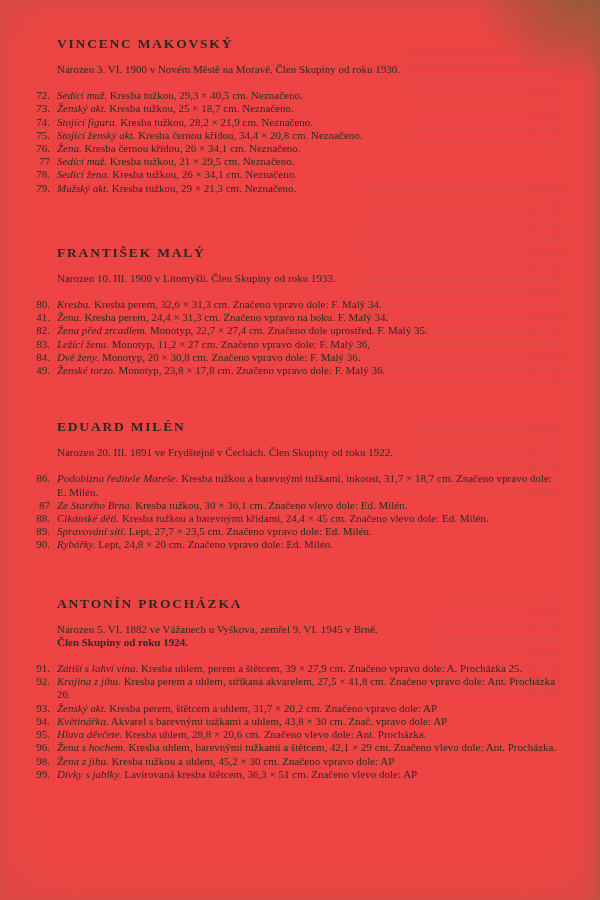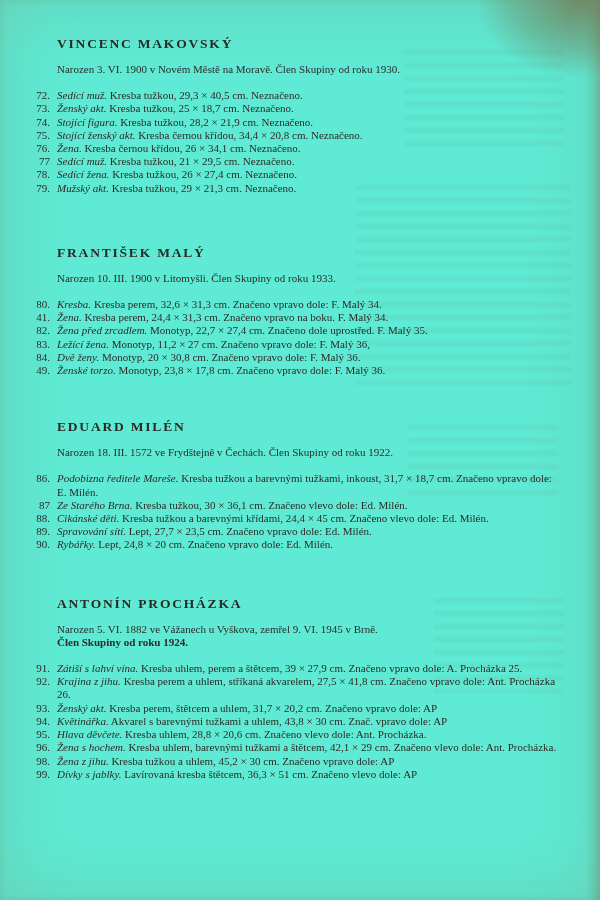--- a/index.html
+++ b/index.html
@@ -1,18 +1,18 @@
 <!DOCTYPE html>
 <html><head>
 <meta charset="utf-8">
 <style>
   html,body{margin:0;padding:0;}
   body{width:600px;height:900px;background:#d8d0bd;overflow:hidden;}
   .page{
-    position:relative;width:600px;height:900px;background:#5eead4;
+    position:relative;width:600px;height:900px;background:#ef4444;
     box-shadow: inset 0 0 70px rgba(130,110,70,.22), inset 0 0 6px rgba(120,100,60,.18);
     font-family:"Liberation Serif","DejaVu Serif",serif;color:#2e2c27;
   }
   .artifact{position:absolute;pointer-events:none;}
   .corner-stain{
     top:-18px;right:-18px;width:140px;height:95px;
     background:radial-gradient(ellipse at 72% 22%, rgba(118,96,52,.62), rgba(118,96,52,.28) 45%, rgba(118,96,52,0) 72%);
   }
   .edge-right{
     top:0;right:0;width:14px;height:900px;
@@ -75,21 +75,21 @@
         <div class="entry">
             <span class="num">76.</span>
             <span class="txt"><i class="t">Žena.</i> <span>Kresba černou křídou, 26 × 34,1 cm. Neznačeno.</span></span>
           </div>
         <div class="entry">
             <span class="num">77</span>
             <span class="txt"><i class="t">Sedící muž.</i> <span>Kresba tužkou, 21 × 29,5 cm. Neznačeno.</span></span>
           </div>
         <div class="entry">
             <span class="num">78.</span>
-            <span class="txt"><i class="t">Sedící žena.</i> <span>Kresba tužkou, 26 × 27,4 cm. Neznačeno.</span></span>
+            <span class="txt"><i class="t">Sedící žena.</i> <span>Kresba tužkou, 26 × 34,1 cm. Neznačeno.</span></span>
           </div>
         <div class="entry">
             <span class="num">79.</span>
             <span class="txt"><i class="t">Mužský akt.</i> <span>Kresba tužkou, 29 × 21,3 cm. Neznačeno.</span></span>
           </div>
       </div>
     </div>
 
     <div class="sec sec2">
       <h2 class="artist">FRANTIŠEK MALÝ</h2>
@@ -117,21 +117,21 @@
           </div>
         <div class="entry">
             <span class="num">49.</span>
             <span class="txt"><i class="t">Ženské torzo.</i> <span>Monotyp, 23,8 × 17,8 cm. Značeno vpravo dole: F. Malý 36.</span></span>
           </div>
       </div>
     </div>
 
     <div class="sec sec3">
       <h2 class="artist">EDUARD MILÉN</h2>
-      <p class="bio">Narozen 18. III. 1572 ve Frydštejně v Čechách. Člen Skupiny od roku 1922.</p>
+      <p class="bio">Narozen 20. III. 1891 ve Frydštejně v Čechách. Člen Skupiny od roku 1922.</p>
       <div class="entries">
         <div class="entry">
             <span class="num">86.</span>
             <span class="txt"><i class="t">Podobizna ředitele Mareše.</i> <span>Kresba tužkou a barevnými tužkami, inkoust, 31,7 × 18,7 cm. Značeno vpravo dole: E. Milén.</span></span>
           </div>
         <div class="entry">
             <span class="num">87</span>
             <span class="txt"><i class="t">Ze Starého Brna.</i> <span>Kresba tužkou, 30 × 36,1 cm. Značeno vlevo dole: Ed. Milén.</span></span>
           </div>
         <div class="entry">

